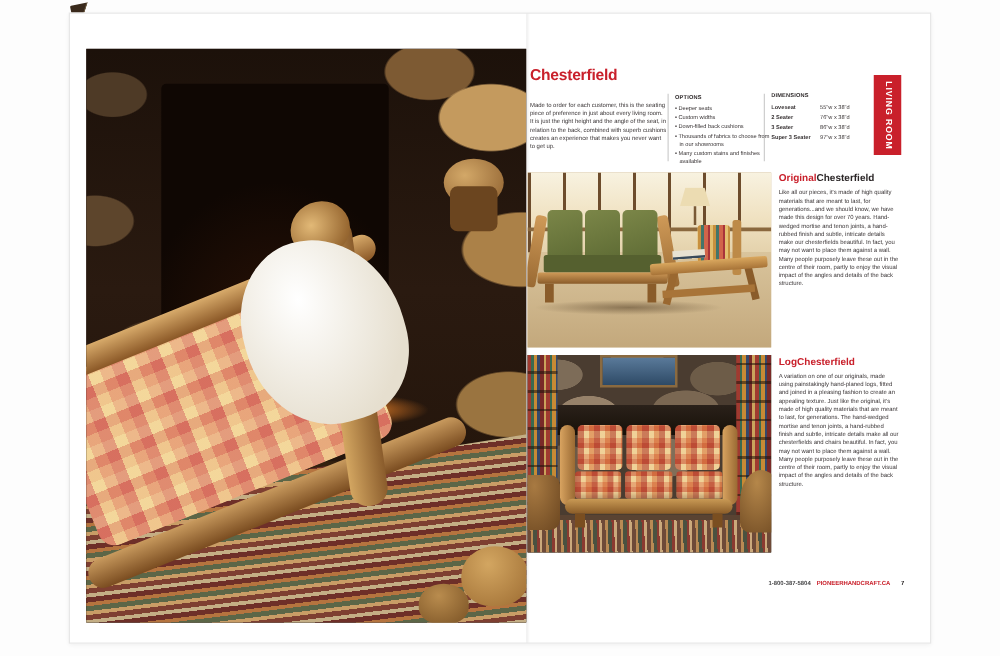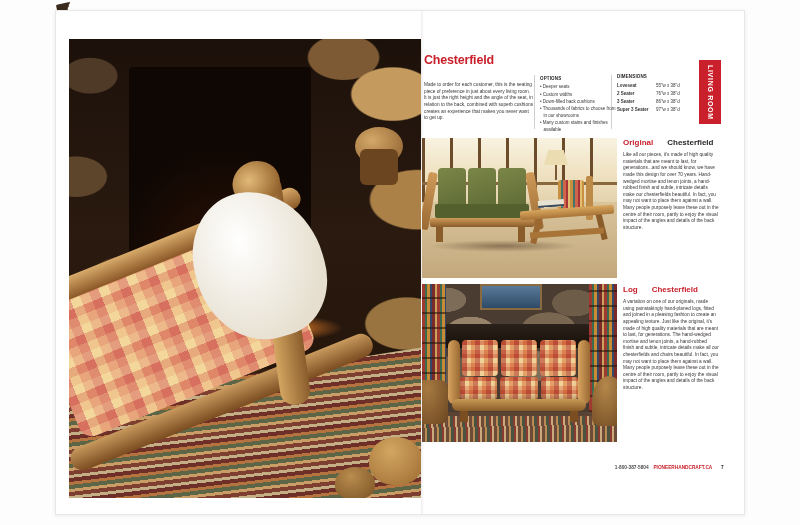--- a/index.html
+++ b/index.html
@@ -183,21 +183,21 @@
   .options-list li::before{content:"• ";}
   .dims-row{display:flex;font-size:9px;line-height:16px;}
   .dims-label{font-weight:bold;width:78px;flex:none;}
   .dims-value{flex:1;}
 
   .living-tab{position:absolute;left:643px;top:49px;width:22px;height:64px;background:var(--accent);
     display:flex;align-items:center;justify-content:center;}
   .living-tab span{writing-mode:vertical-rl;font-size:7px;font-weight:bold;letter-spacing:.7px;color:#fff;white-space:nowrap;}
 
   .sec-head{position:absolute;left:567px;margin:0;font-size:8px;font-weight:bold;color:var(--ink);}
-  .sec-head .accent{color:var(--accent);margin-right:14px;}
+  .sec-head .accent{color:var(--accent);margin-right:0;}
   .sec-head.log .rest{color:var(--accent);}
   .sec1-head{top:127px;}
   .sec2-head{top:274px;}
   .sec1-body{left:567px;top:140px;width:96px;height:120px;}
   .sec2-body{left:567px;top:287px;width:96px;height:150px;}
   .sec-body-tiny{font-size:9.5px;line-height:13.2px;color:#3a3536;}
 
   .intro{left:368px;top:70px;width:110px;height:54px;}
   .optionswrap{left:484px;top:64px;width:76px;height:60px;}
   .dimswrap{left:561px;top:62px;width:90px;height:60px;}

